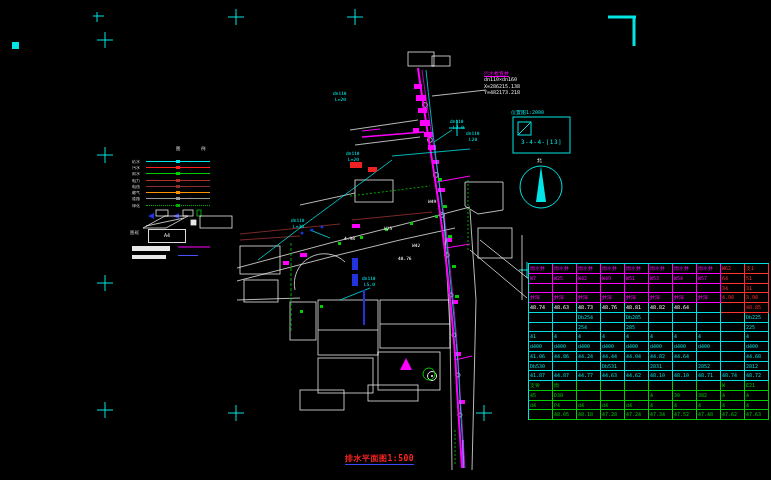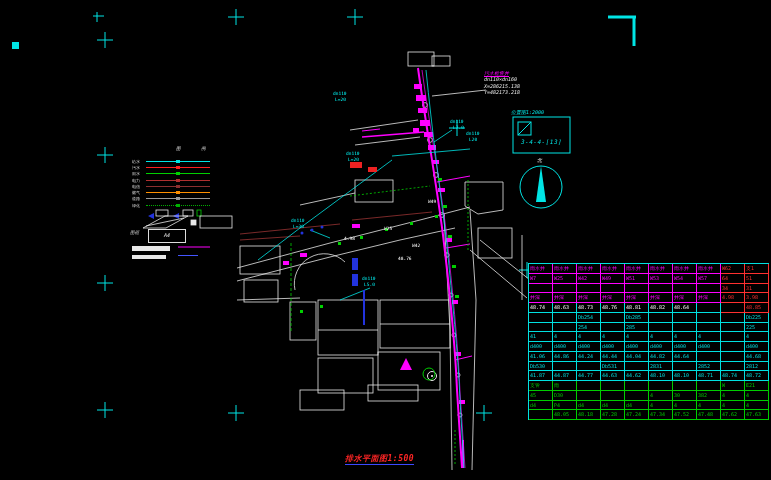--- a/index.html
+++ b/index.html
@@ -1,19 +1,19 @@
 <!DOCTYPE html>
 <html><head>
 <meta charset="utf-8">
 <style>
   html,body{margin:0;padding:0;background:#000;}
   #stage{position:relative;width:771px;height:480px;background:#000;overflow:hidden;
          font-family:"DejaVu Sans Mono","Liberation Mono",monospace;}
   #cad-svg{position:absolute;left:0;top:0;}
-  .abs{position:absolute;font-style:italic;}
+  .abs{position:absolute;}
   
   .ann-title{color:#ff00ff;font-size:5px;line-height:6px;text-decoration:underline;}
   .ann-line{color:#e8e8e8;font-size:5px;line-height:6.5px;white-space:nowrap;}
   
   .idx-title{color:#00e5e5;font-size:5px;white-space:nowrap;}
   .idx-code{color:#00e5e5;font-size:6px;letter-spacing:.5px;white-space:nowrap;}
   .north-label{color:#fff;font-size:5px;}
   
   #legend-items{position:absolute;left:132px;top:158px;width:84px;}
   .lg-row{display:flex;align-items:center;height:6.3px;}

